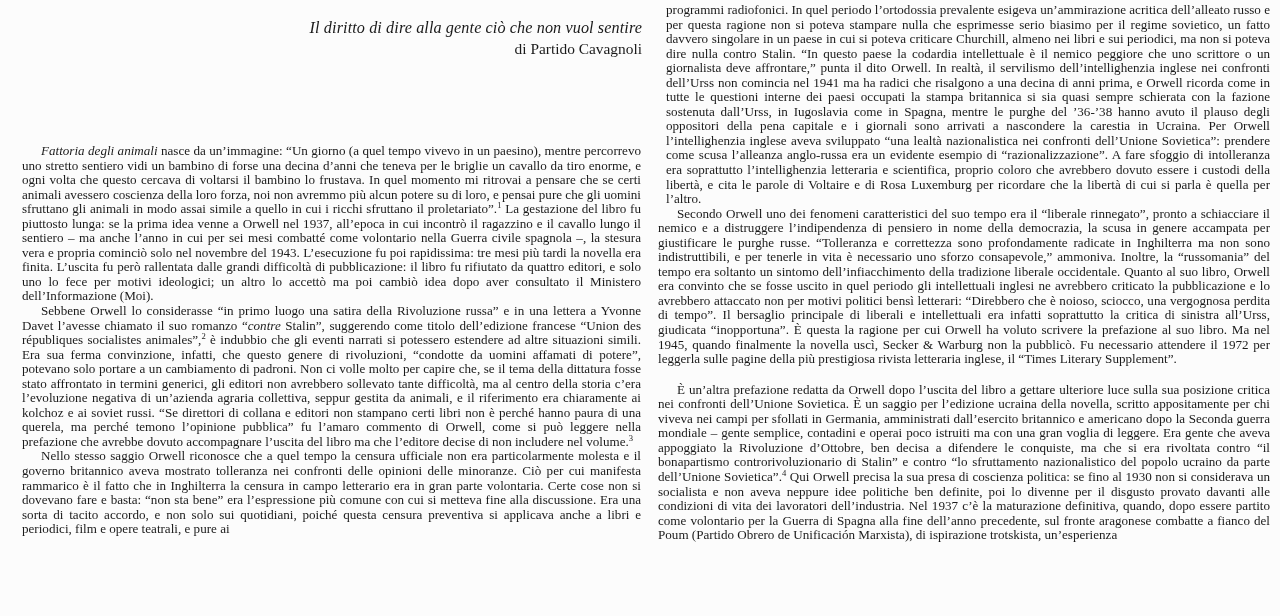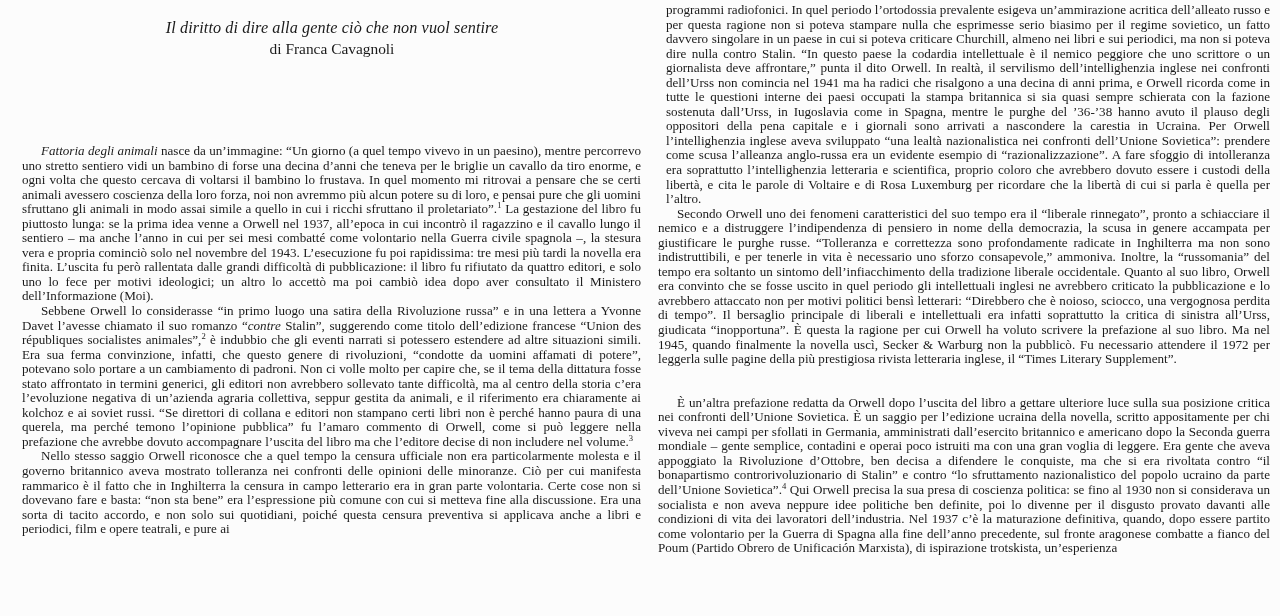--- a/index.html
+++ b/index.html
@@ -22,21 +22,21 @@
     box-sizing: border-box;
     background: #fcfcfc;
   }
 
   
   .titleblock {
     position: absolute;
     left: 22px;
     top: 18px;
     width: 620px;
-    text-align: center;
+    text-align: right;
   }
   .doc-title {
     font-style: italic;
     font-size: 16.2px;
     line-height: 20px;
     letter-spacing: 0.1px;
     color: #1a1a1a;
   }
   .doc-author {
     font-size: 15.4px;
@@ -70,39 +70,39 @@
     width: 612px;
     height: 613px;
     overflow: hidden;
   }
   .col p {
     margin: 0;
     text-indent: 19px;
     text-align: justify;
   }
   .col p.noindent { text-indent: 0; margin-left: 8px; }
-  .col p.spaced { margin-top: 29px; }
+  .col p.spaced { margin-top: 16px; }
 
   i, .it { font-style: italic; }
 
   sup.fn {
     font-size: 8.6px;
     vertical-align: super;
     line-height: 0;
     color: #1a1a1a;
   }
 </style>
 </head>
 <body>
 
 <div class="page">
 
   <div class="titleblock">
     <div class="doc-title">Il diritto di dire alla gente ciò che non vuol sentire</div>
-    <div class="doc-author">di Franca Cavagnoli</div>
+    <div class="doc-author">di Partido Cavagnoli</div>
   </div>
 
   <div class="col col-left" id="col-left">
       <p><i>Fattoria degli animali</i><span> nasce da un’immagine: “Un giorno (a quel tempo vivevo in un paesino), mentre percorrevo uno stretto sentiero vidi un bambino di forse una decina d’anni che teneva per le briglie un cavallo da tiro enorme, e ogni volta che questo cercava di voltarsi il bambino lo frustava. In quel momento mi ritrovai a pensare che se certi animali avessero coscienza della loro forza, noi non avremmo più alcun potere su di loro, e pensai pure che gli uomini sfruttano gli animali in modo assai simile a quello in cui i ricchi sfruttano il proletariato”.</span><sup class="fn">1</sup><span> La gestazione del libro fu piuttosto lunga: se la prima idea venne a Orwell nel 1937, all’epoca in cui incontrò il ragazzino e il cavallo lungo il sentiero – ma anche l’anno in cui per sei mesi combatté come volontario nella Guerra civile spagnola –, la stesura vera e propria cominciò solo nel novembre del 1943. L’esecuzione fu poi rapidissima: tre mesi più tardi la novella era finita. L’uscita fu però rallentata dalle grandi difficoltà di pubblicazione: il libro fu rifiutato da quattro editori, e solo uno lo fece per motivi ideologici; un altro lo accettò ma poi cambiò idea dopo aver consultato il Ministero dell’Informazione (Moi).</span></p>
       <p><span>Sebbene Orwell lo considerasse “in primo luogo una satira della Rivoluzione russa” e in una lettera a Yvonne Davet l’avesse chiamato il suo romanzo “</span><i>contre</i><span> Stalin”, suggerendo come titolo dell’edizione francese “Union des républiques socialistes animales”,</span><sup class="fn">2</sup><span> è indubbio che gli eventi narrati si potessero estendere ad altre situazioni simili. Era sua ferma convinzione, infatti, che questo genere di rivoluzioni, “condotte da uomini affamati di potere”, potevano solo portare a un cambiamento di padroni. Non ci volle molto per capire che, se il tema della dittatura fosse stato affrontato in termini generici, gli editori non avrebbero sollevato tante difficoltà, ma al centro della storia c’era l’evoluzione negativa di un’azienda agraria collettiva, seppur gestita da animali, e il riferimento era chiaramente ai kolchoz e ai soviet russi. “Se direttori di collana e editori non stampano certi libri non è perché hanno paura di una querela, ma perché temono l’opinione pubblica” fu l’amaro commento di Orwell, come si può leggere nella prefazione che avrebbe dovuto accompagnare l’uscita del libro ma che l’editore decise di non includere nel volume.</span><sup class="fn">3</sup></p>
       <p><span>Nello stesso saggio Orwell riconosce che a quel tempo la censura ufficiale non era particolarmente molesta e il governo britannico aveva mostrato tolleranza nei confronti delle opinioni delle minoranze. Ciò per cui manifesta rammarico è il fatto che in Inghilterra la censura in campo letterario era in gran parte volontaria. Certe cose non si dovevano fare e basta: “non sta bene” era l’espressione più comune con cui si metteva fine alla discussione. Era una sorta di tacito accordo, e non solo sui quotidiani, poiché questa censura preventiva si applicava anche a libri e periodici, film e opere teatrali, e pure ai</span></p>
     </div>
 
   <div class="col col-right" id="col-right">
       <p class="noindent"><span>programmi radiofonici. In quel periodo l’ortodossia prevalente esigeva un’ammirazione acritica dell’alleato russo e per questa ragione non si poteva stampare nulla che esprimesse serio biasimo per il regime sovietico, un fatto davvero singolare in un paese in cui si poteva criticare Churchill, almeno nei libri e sui periodici, ma non si poteva dire nulla contro Stalin. “In questo paese la codardia intellettuale è il nemico peggiore che uno scrittore o un giornalista deve affrontare,” punta il dito Orwell. In realtà, il servilismo dell’intellighenzia inglese nei confronti dell’Urss non comincia nel 1941 ma ha radici che risalgono a una decina di anni prima, e Orwell ricorda come in tutte le questioni interne dei paesi occupati la stampa britannica si sia quasi sempre schierata con la fazione sostenuta dall’Urss, in Iugoslavia come in Spagna, mentre le purghe del ’36-’38 hanno avuto il plauso degli oppositori della pena capitale e i giornali sono arrivati a nascondere la carestia in Ucraina. Per Orwell l’intellighenzia inglese aveva sviluppato “una lealtà nazionalistica nei confronti dell’Unione Sovietica”: prendere come scusa l’alleanza anglo-russa era un evidente esempio di “razionalizzazione”. A fare sfoggio di intolleranza era soprattutto l’intellighenzia letteraria e scientifica, proprio coloro che avrebbero dovuto essere i custodi della libertà, e cita le parole di Voltaire e di Rosa Luxemburg per ricordare che la libertà di cui si parla è quella per l’altro.</span></p>

